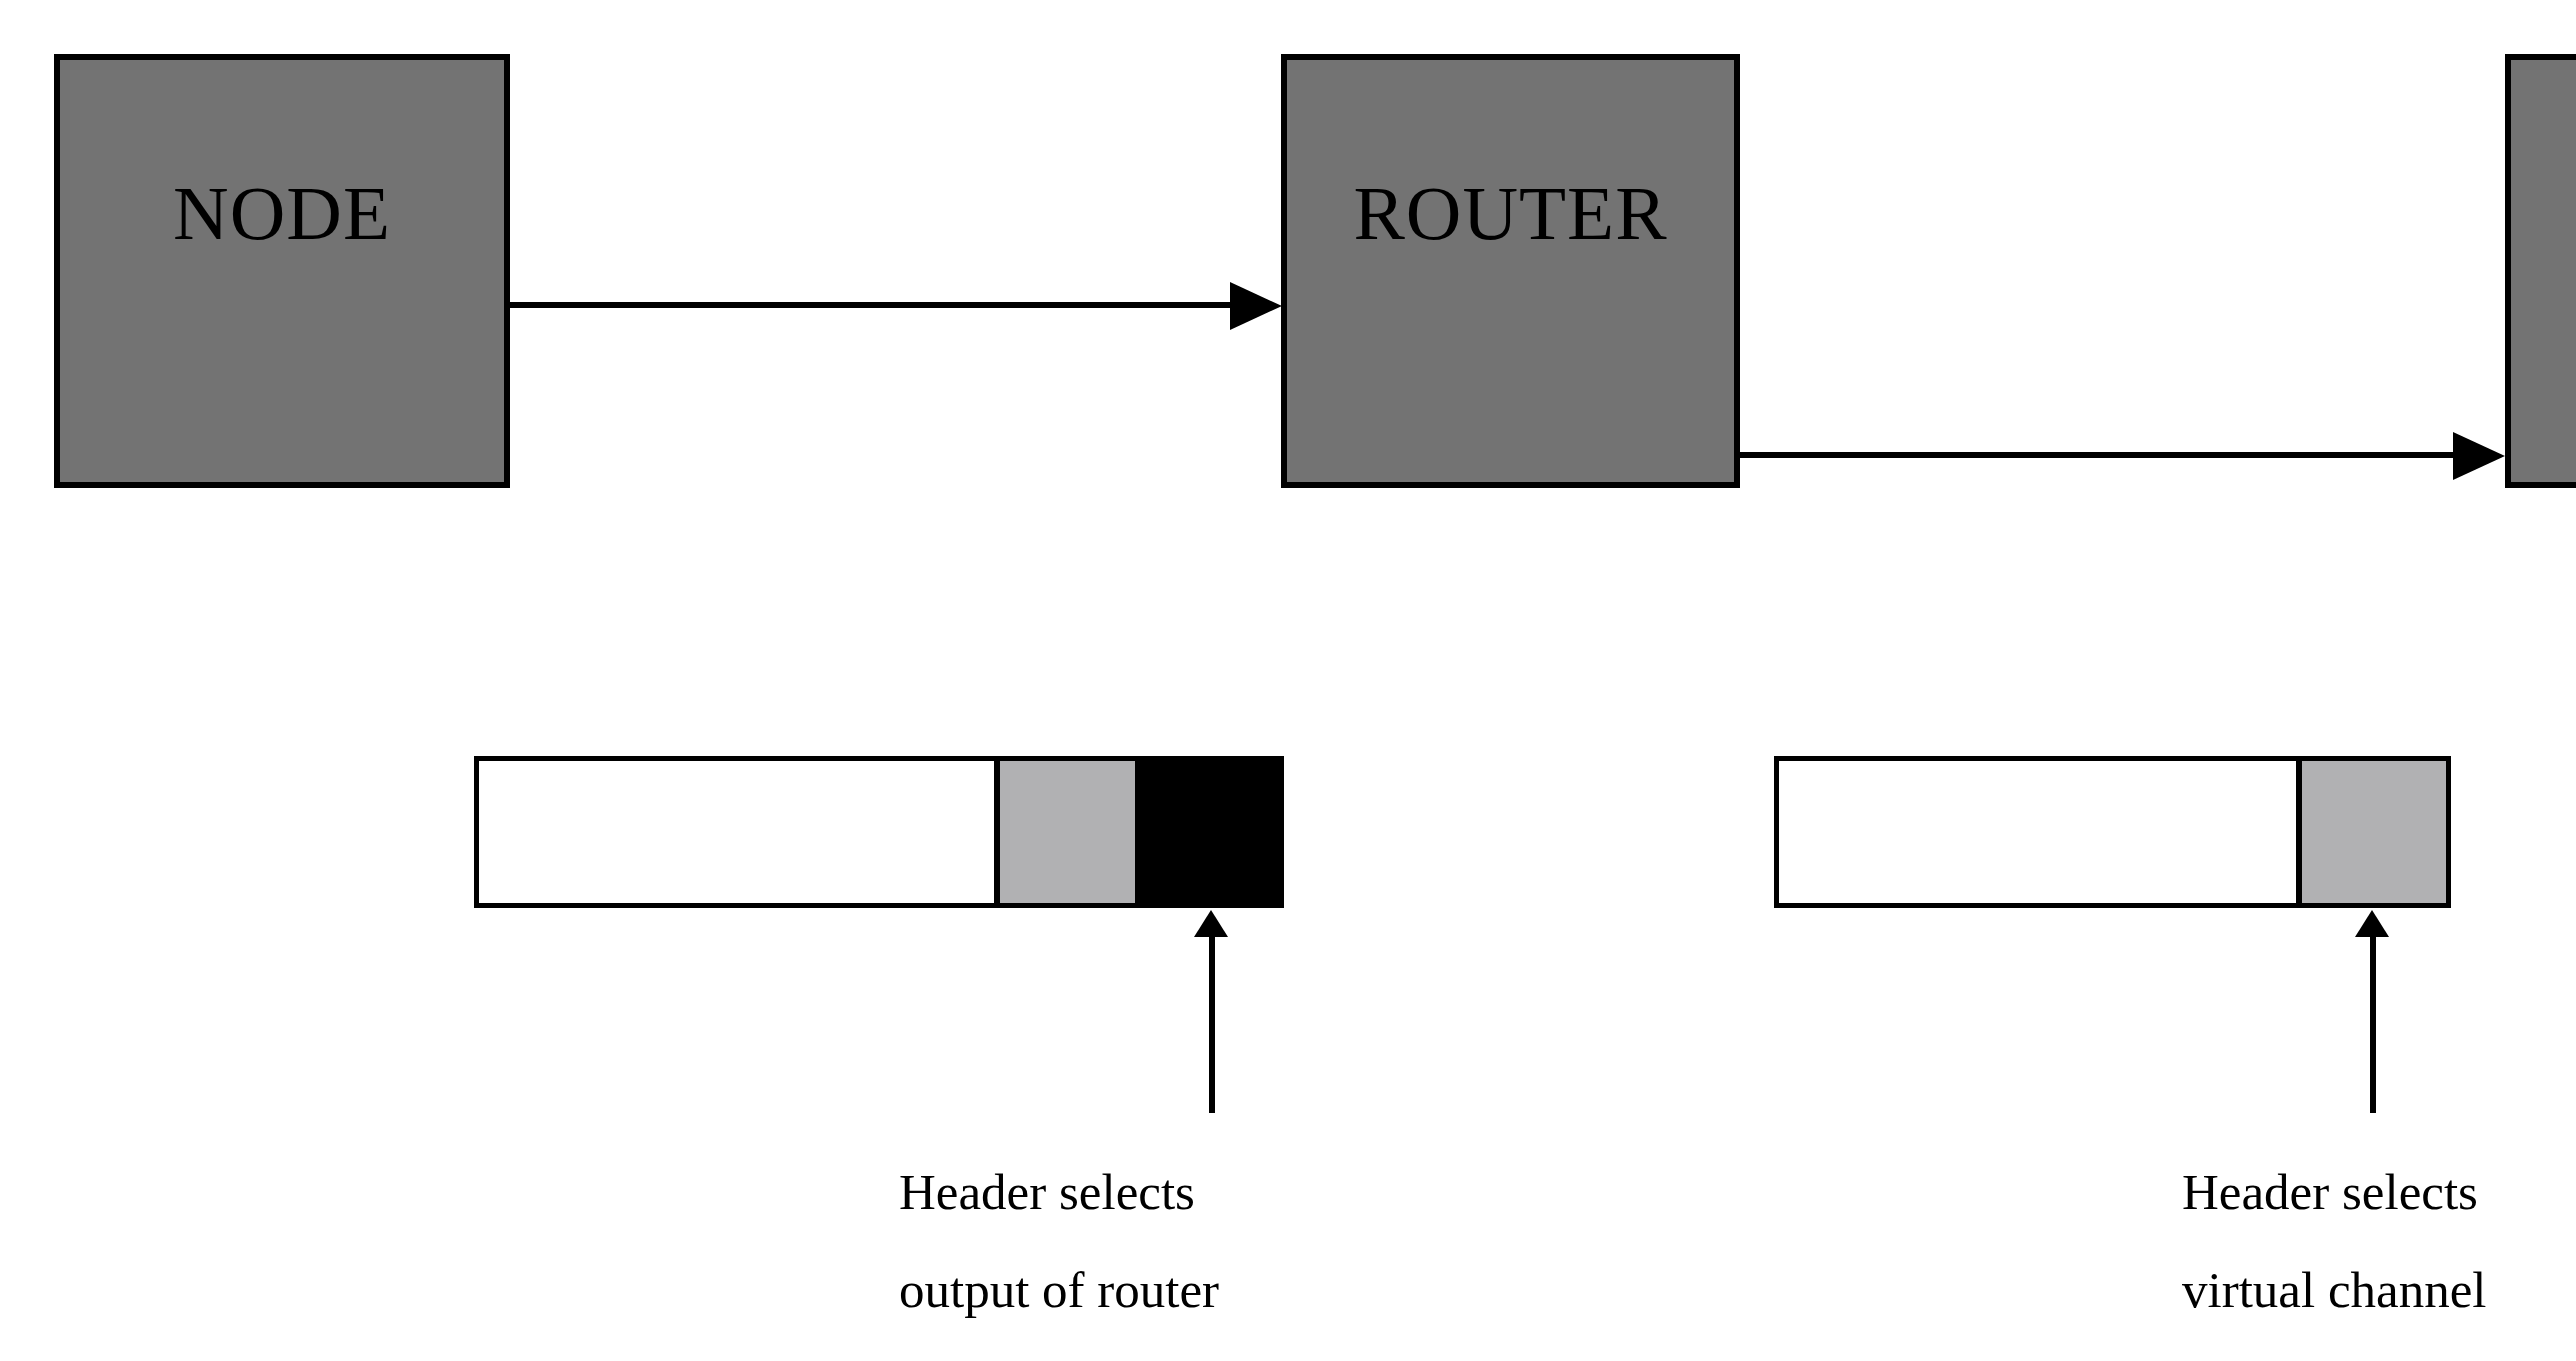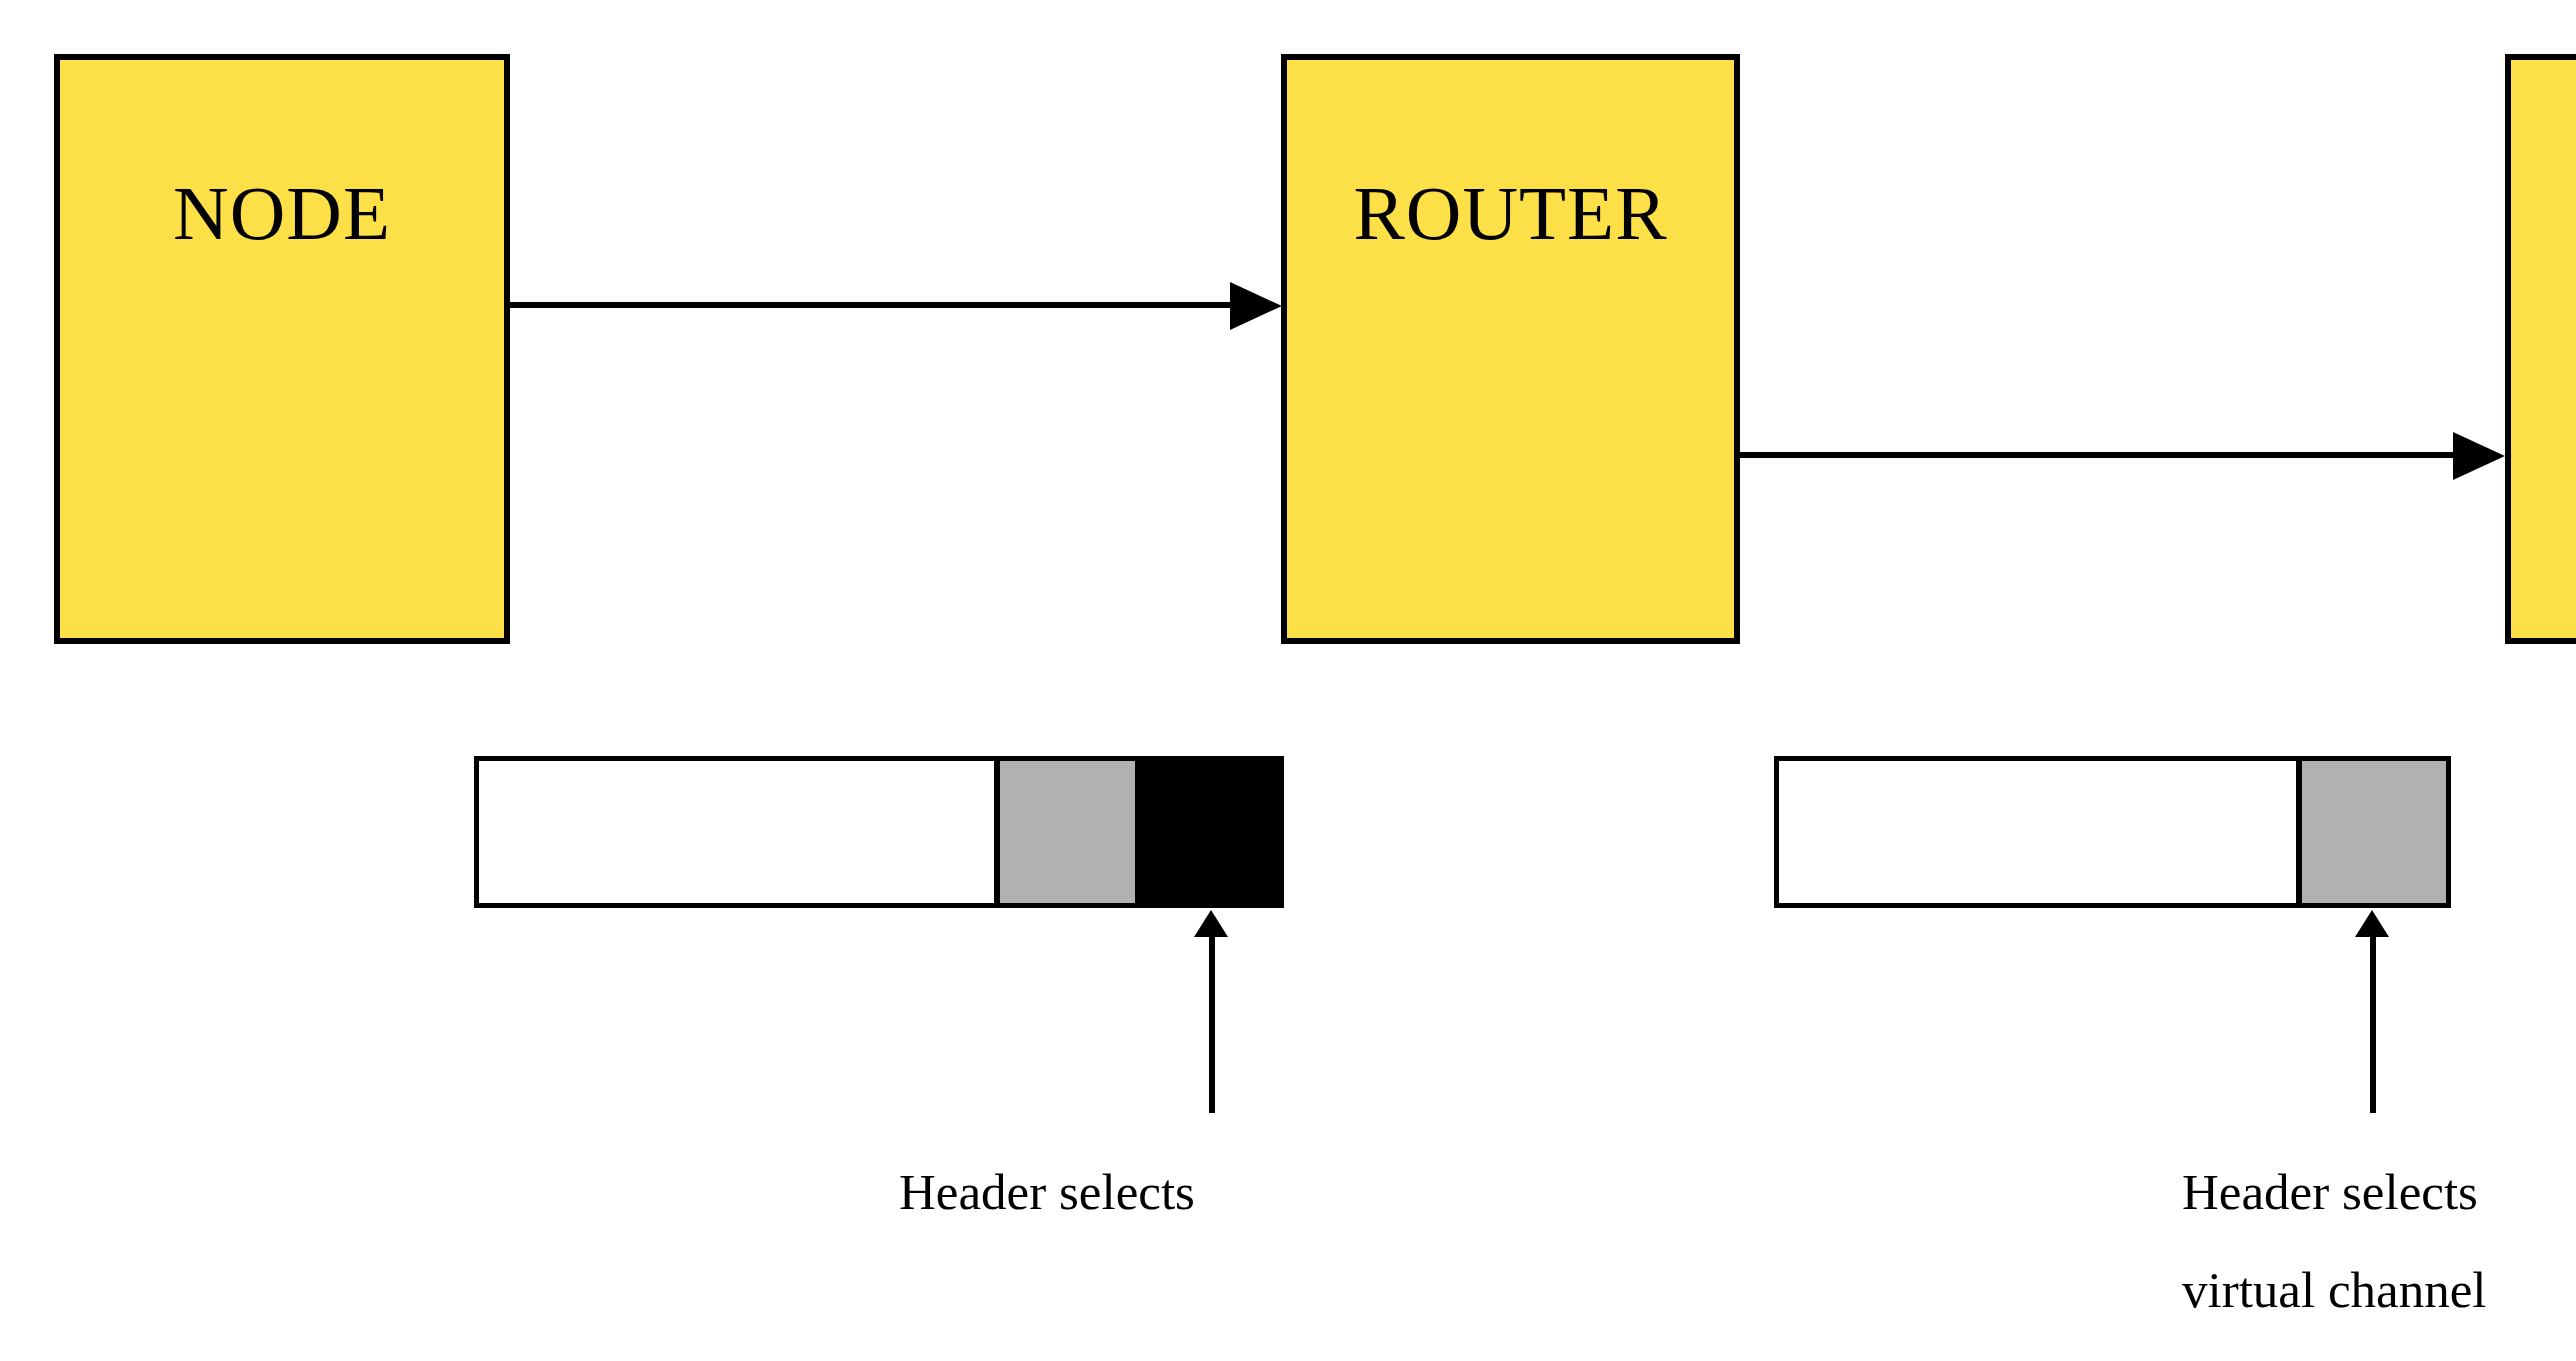--- a/index.html
+++ b/index.html
@@ -13,23 +13,23 @@
     height: 1362px;
     background: #ffffff;
     font-family: "Liberation Serif", "DejaVu Serif", serif;
     color: #000000;
     overflow: hidden;
   }
   
   .box {
     position: absolute;
     top: 54px;
-    height: 590px;
+    height: 434px;
     border: 6.2px solid #000000;
-    background: #fde047;
+    background: #737373;
     box-sizing: border-box;
   }
   .box-left-node  { left: 54px;  width: 456px; }
   .box-router     { left: 1281px; width: 459px; }
   .box-right-node { left: 2505px; width: 455px; }
   .box-label {
     display: block;
     width: 100%;
     padding-top: 111px;
     text-align: center;
@@ -139,20 +139,21 @@
   </div>
 
   <div class="head-up head-up-left"></div>
   <div class="vline vline-left"></div>
 
   <div class="head-up head-up-right"></div>
   <div class="vline vline-right"></div>
 
   <div class="caption caption-left">
     <div>Header selects</div>
+    <div>output of router</div>
   </div>
 
   <div class="caption caption-right">
     <div>Header selects</div>
     <div>virtual channel</div>
   </div>
 
 </div>
 
 

